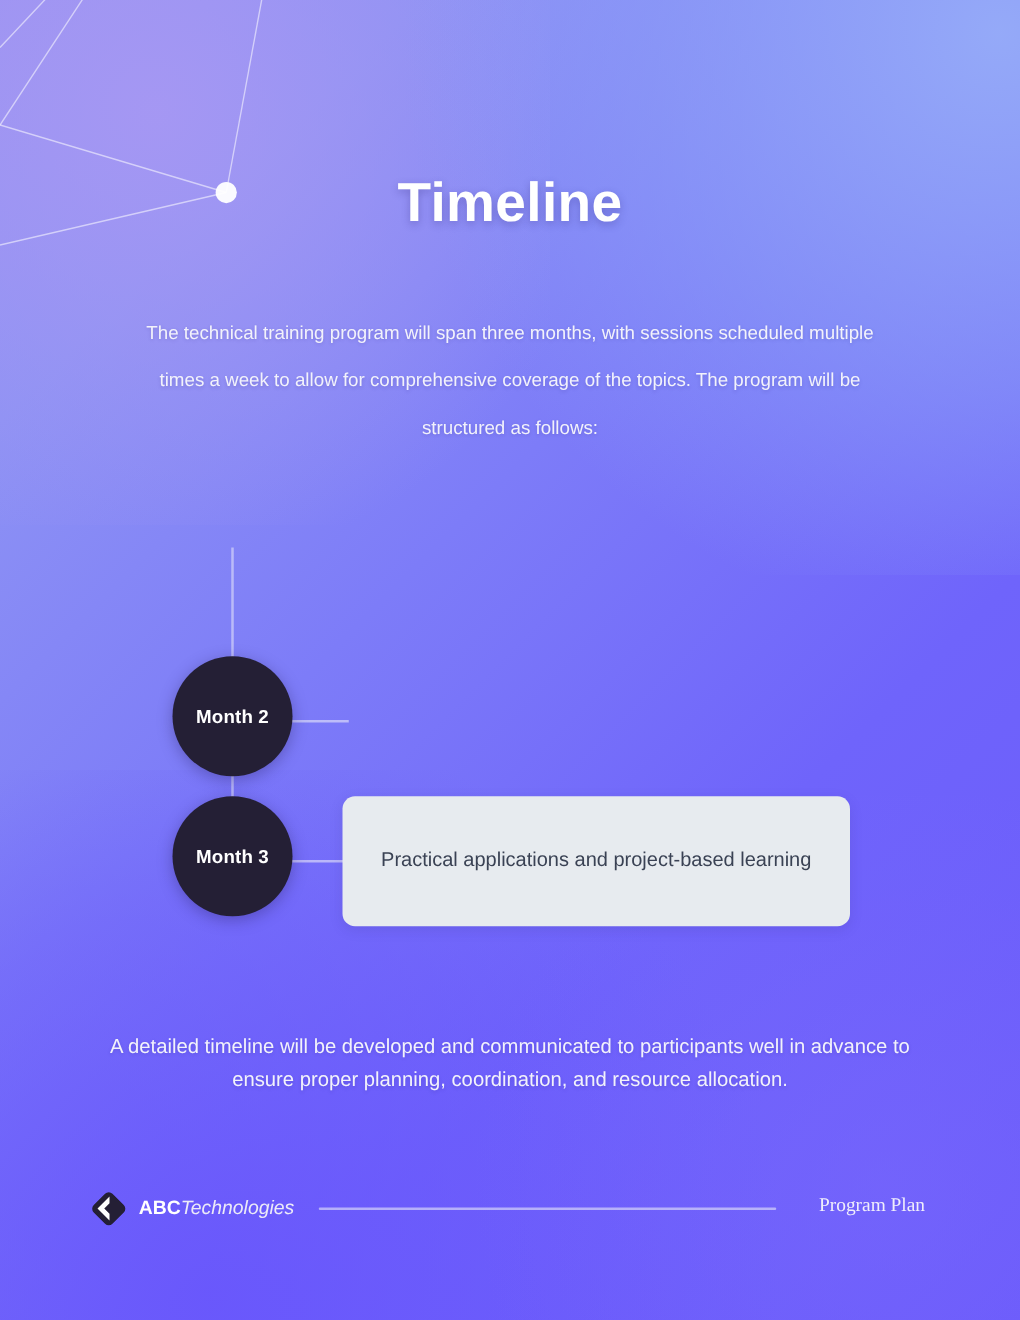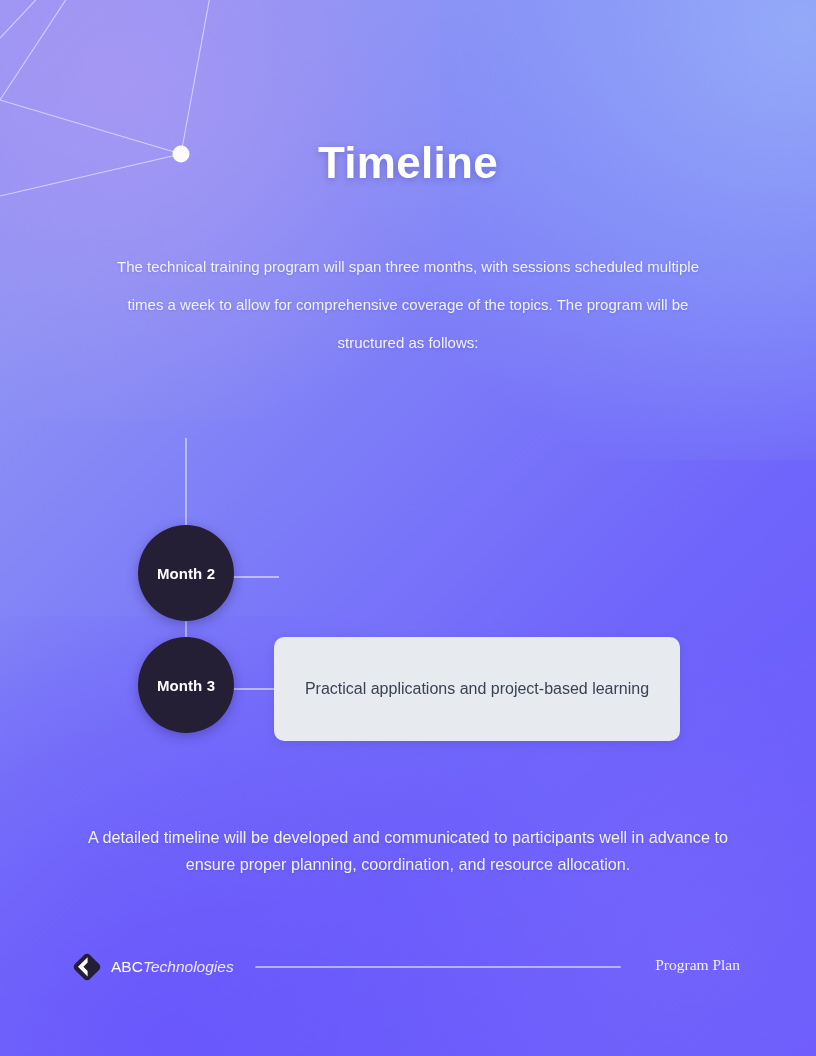--- a/index.html
+++ b/index.html
@@ -207,21 +207,21 @@
   .logo-mark {
     width: 30px;
     height: 30px;
     flex: none;
   }
   .brand-text {
     font-size: 15.5px;
     color: #ffffff;
     white-space: nowrap;
   }
-  .brand-strong { font-weight: normal; }
+  .brand-strong { font-weight: bold; }
   .brand-light { font-weight: normal; color: #eceaf8; font-style: italic; }
 
   .footer-rule {
     position: absolute;
     left: 255px;
     top: 18px;
     width: 366px;
     height: 1.6px;
     background: rgba(228,228,248,0.62);
     border-radius: 1px;

